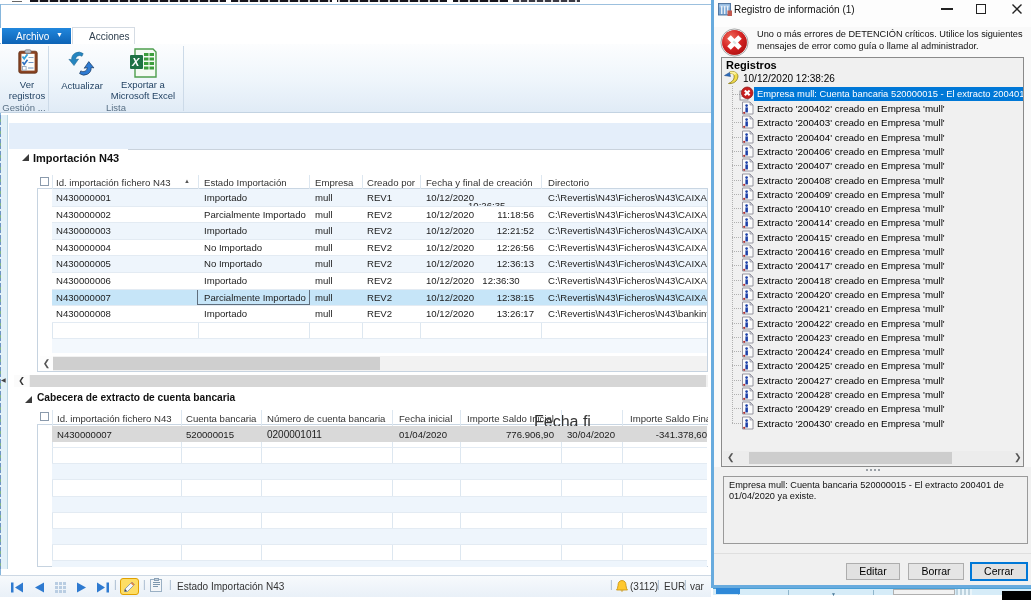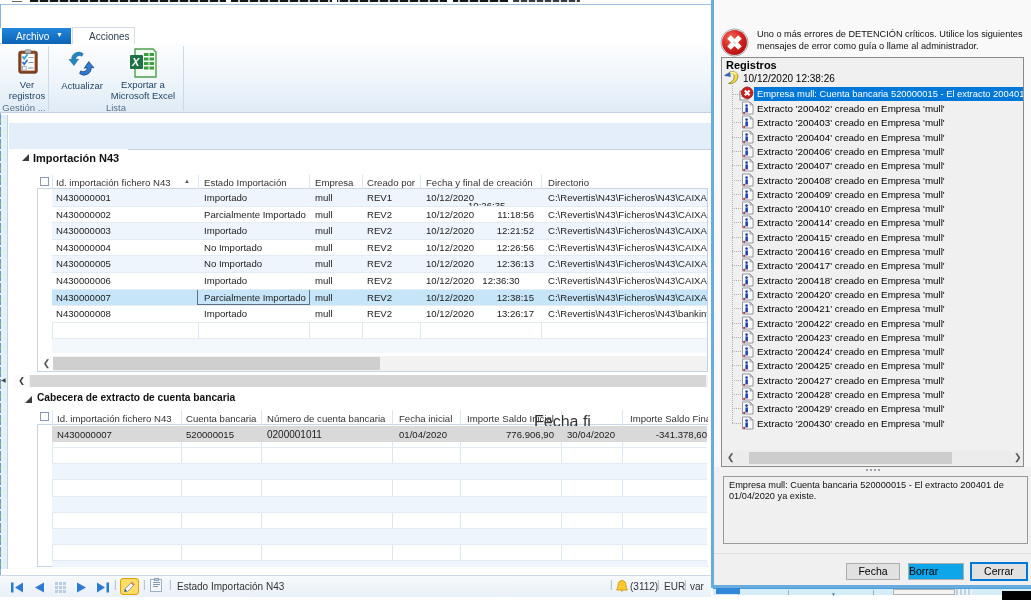--- a/index.html
+++ b/index.html
@@ -293,20 +293,36 @@
     <div class="abs" style="left:52px;top:479px;width:655px;height:1px;background:#e3ebf3"></div>
     <div class="abs" style="left:52px;top:496px;width:655px;height:1px;background:#e3ebf3"></div>
     <div class="abs" style="left:52px;top:512px;width:655px;height:1px;background:#e3ebf3"></div>
     <div class="abs" style="left:52px;top:528px;width:655px;height:1px;background:#e3ebf3"></div>
     <div class="abs" style="left:52px;top:544px;width:655px;height:1px;background:#e3ebf3"></div>
     <div class="abs" style="left:52px;top:560px;width:655px;height:1px;background:#e3ebf3"></div>
   </div>
 
 <div class="abs" id="dialog" style="left:711px;top:0;width:320px;height:588px;background:#f9f9f9;border-left:3px solid #68abde">
 
+  <div class="abs" style="left:0;top:0;width:317px;height:27px;background:#fdfdfd">
+    <svg class="abs" style="left:4px;top:3px" width="14" height="13" viewBox="0 0 14 13">
+      <rect x="0.5" y="0.5" width="12" height="11.5" fill="#7aa7d4" stroke="#4a6f9a" stroke-width="0.9"></rect>
+      <rect x="1.4" y="1.4" width="10.2" height="3" fill="#a8c8e8"></rect>
+      <rect x="3" y="3" width="1.4" height="8" fill="#e8eef6"></rect>
+      <rect x="6" y="3" width="1.4" height="8" fill="#e8eef6"></rect>
+      <rect x="9" y="3" width="1.4" height="8" fill="#e8eef6"></rect>
+      <rect x="9.5" y="7.5" width="4.5" height="5.5" fill="#c05a50"></rect>
+    </svg>
+    <span class="abs" style="left:20px;top:4px;font-size:10px;color:#101010">Registro de información (1)</span>
+    <div class="abs" style="left:227px;top:8px;width:12px;height:1.5px;background:#222"></div>
+    <div class="abs" style="left:262px;top:4px;width:10px;height:10px;border:1.4px solid #222"></div>
+    <svg class="abs" style="left:297px;top:3px" width="12" height="12" viewBox="0 0 12 12">
+        <path d="M1.5 1.5 L10.5 10.5 M10.5 1.5 L1.5 10.5" stroke="#222" stroke-width="1.4"></path>
+      </svg>
+  </div>
 
   <svg class="abs" style="left:6px;top:28px" width="29" height="29" viewBox="0 0 29 29">
     <circle cx="14.5" cy="14.5" r="13.6" fill="#e8e8e8" stroke="#9a9a9a" stroke-width="0.8"></circle>
     <circle cx="14.5" cy="14.5" r="12.2" fill="#cc1f1f"></circle>
     <circle cx="14.5" cy="14.5" r="12.2" fill="url(#rg)"></circle>
     <defs>
         <radialGradient id="rg" cx="0.35" cy="0.3" r="0.9">
       <stop offset="0" stop-color="#ef6a5a"></stop>
           <stop offset="0.5" stop-color="#d42222"></stop>
           <stop offset="1" stop-color="#a00c0c"></stop>
@@ -553,22 +569,22 @@
     </div>
   </div>
 
   <div class="abs" style="left:0;top:467px;width:317px;height:86px;background:#f1f1f1"></div>
 
   <div class="abs" style="left:152px;top:469px;width:16px;height:2px;background:repeating-linear-gradient(90deg,#9aa0a6 0 2px,transparent 2px 4px)"></div>
 
   <div class="abs" style="left:9px;top:476px;width:305px;height:68px;background:#f0f0f0;border:1px solid #9a9a9a;font-size:9.2px;color:#101010;padding:3px 5px;line-height:11px">Empresa mull: Cuenta bancaria 520000015 - El extracto 200401 de<br>01/04/2020 ya existe.</div>
 
   <div class="abs" style="left:0;top:553px;width:318px;height:33px;background:#f0f0f0;border-top:1px solid #dfdfdf"></div>
-  <div class="abs" style="left:132px;top:563px;width:54px;height:17px;background:#e1e1e1;border:1px solid #adadad;font-size:10.5px;color:#000;text-align:center;line-height:15px">Fecha</div>
-  <div class="abs" style="left:194px;top:563px;width:56px;height:17px;background:#0ea5e9;border:1px solid #adadad;font-size:10.5px;color:#000;line-height:15px">Borrar</div>
+  <div class="abs" style="left:132px;top:563px;width:54px;height:17px;background:#e1e1e1;border:1px solid #adadad;font-size:10.5px;color:#000;text-align:center;line-height:15px">Editar</div>
+  <div class="abs" style="left:194px;top:563px;width:56px;height:17px;background:#e5e5e5;border:1px solid #adadad;font-size:10.5px;color:#000;text-align:center;line-height:15px">Borrar</div>
   <div class="abs" style="left:256px;top:562px;width:58px;height:19px;background:#e1e1e1;border:2px solid #0078d7;font-size:10.5px;color:#000;text-align:center;line-height:15px">Cerrar</div>
   <div class="abs" style="left:0;top:585px;width:320px;height:3px;background:#68abde"></div>
 </div>
 
 <div class="abs" style="left:713px;top:588px;width:318px;height:7px;background:#d6ecf8;border-top:1px solid #49a0d5">
   <div class="abs" style="left:25px;top:1px;width:1px;height:5px;background:#8fb6cc"></div>
   <div class="abs" style="left:75px;top:1px;width:1px;height:5px;background:#8fb6cc"></div>
   <div class="abs" style="left:118px;top:2px;font-size:5px;color:#4a7a99">▼</div>
   <div class="abs" style="left:160px;top:1px;width:1px;height:5px;background:#8fb6cc"></div>
   <div class="abs" style="left:243px;top:0;width:16px;height:6px;background:repeating-linear-gradient(90deg,#bcd2de 0 2px,#e8f4fa 2px 4px)"></div>

